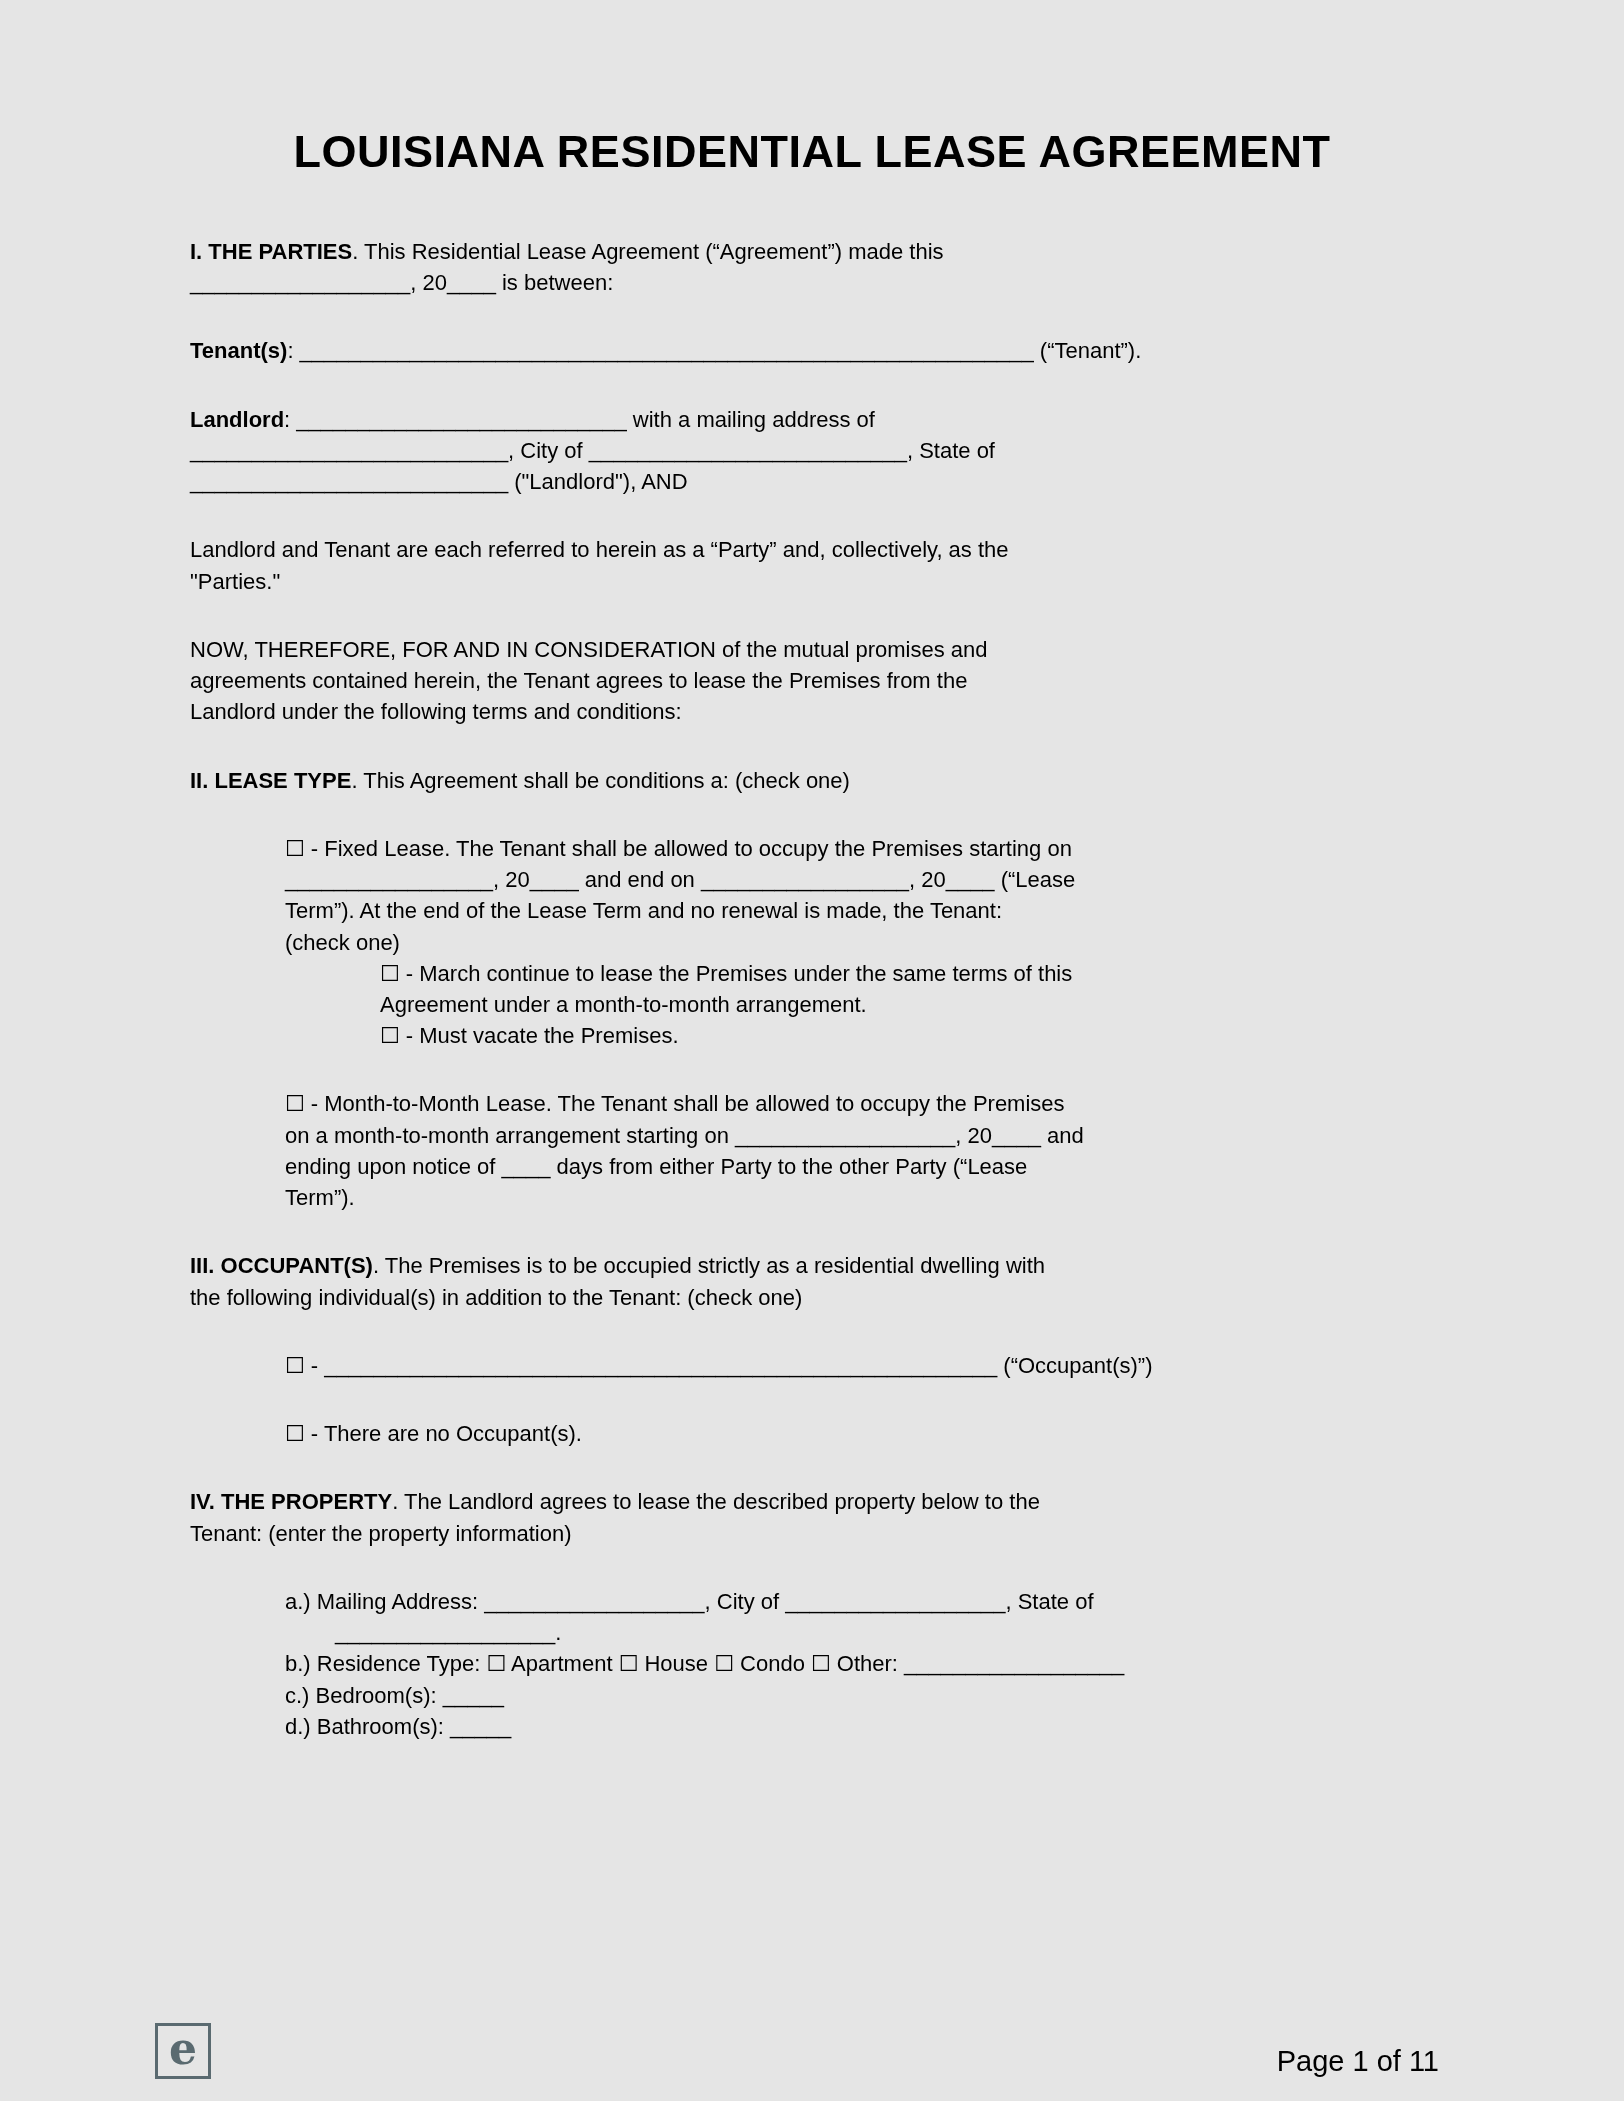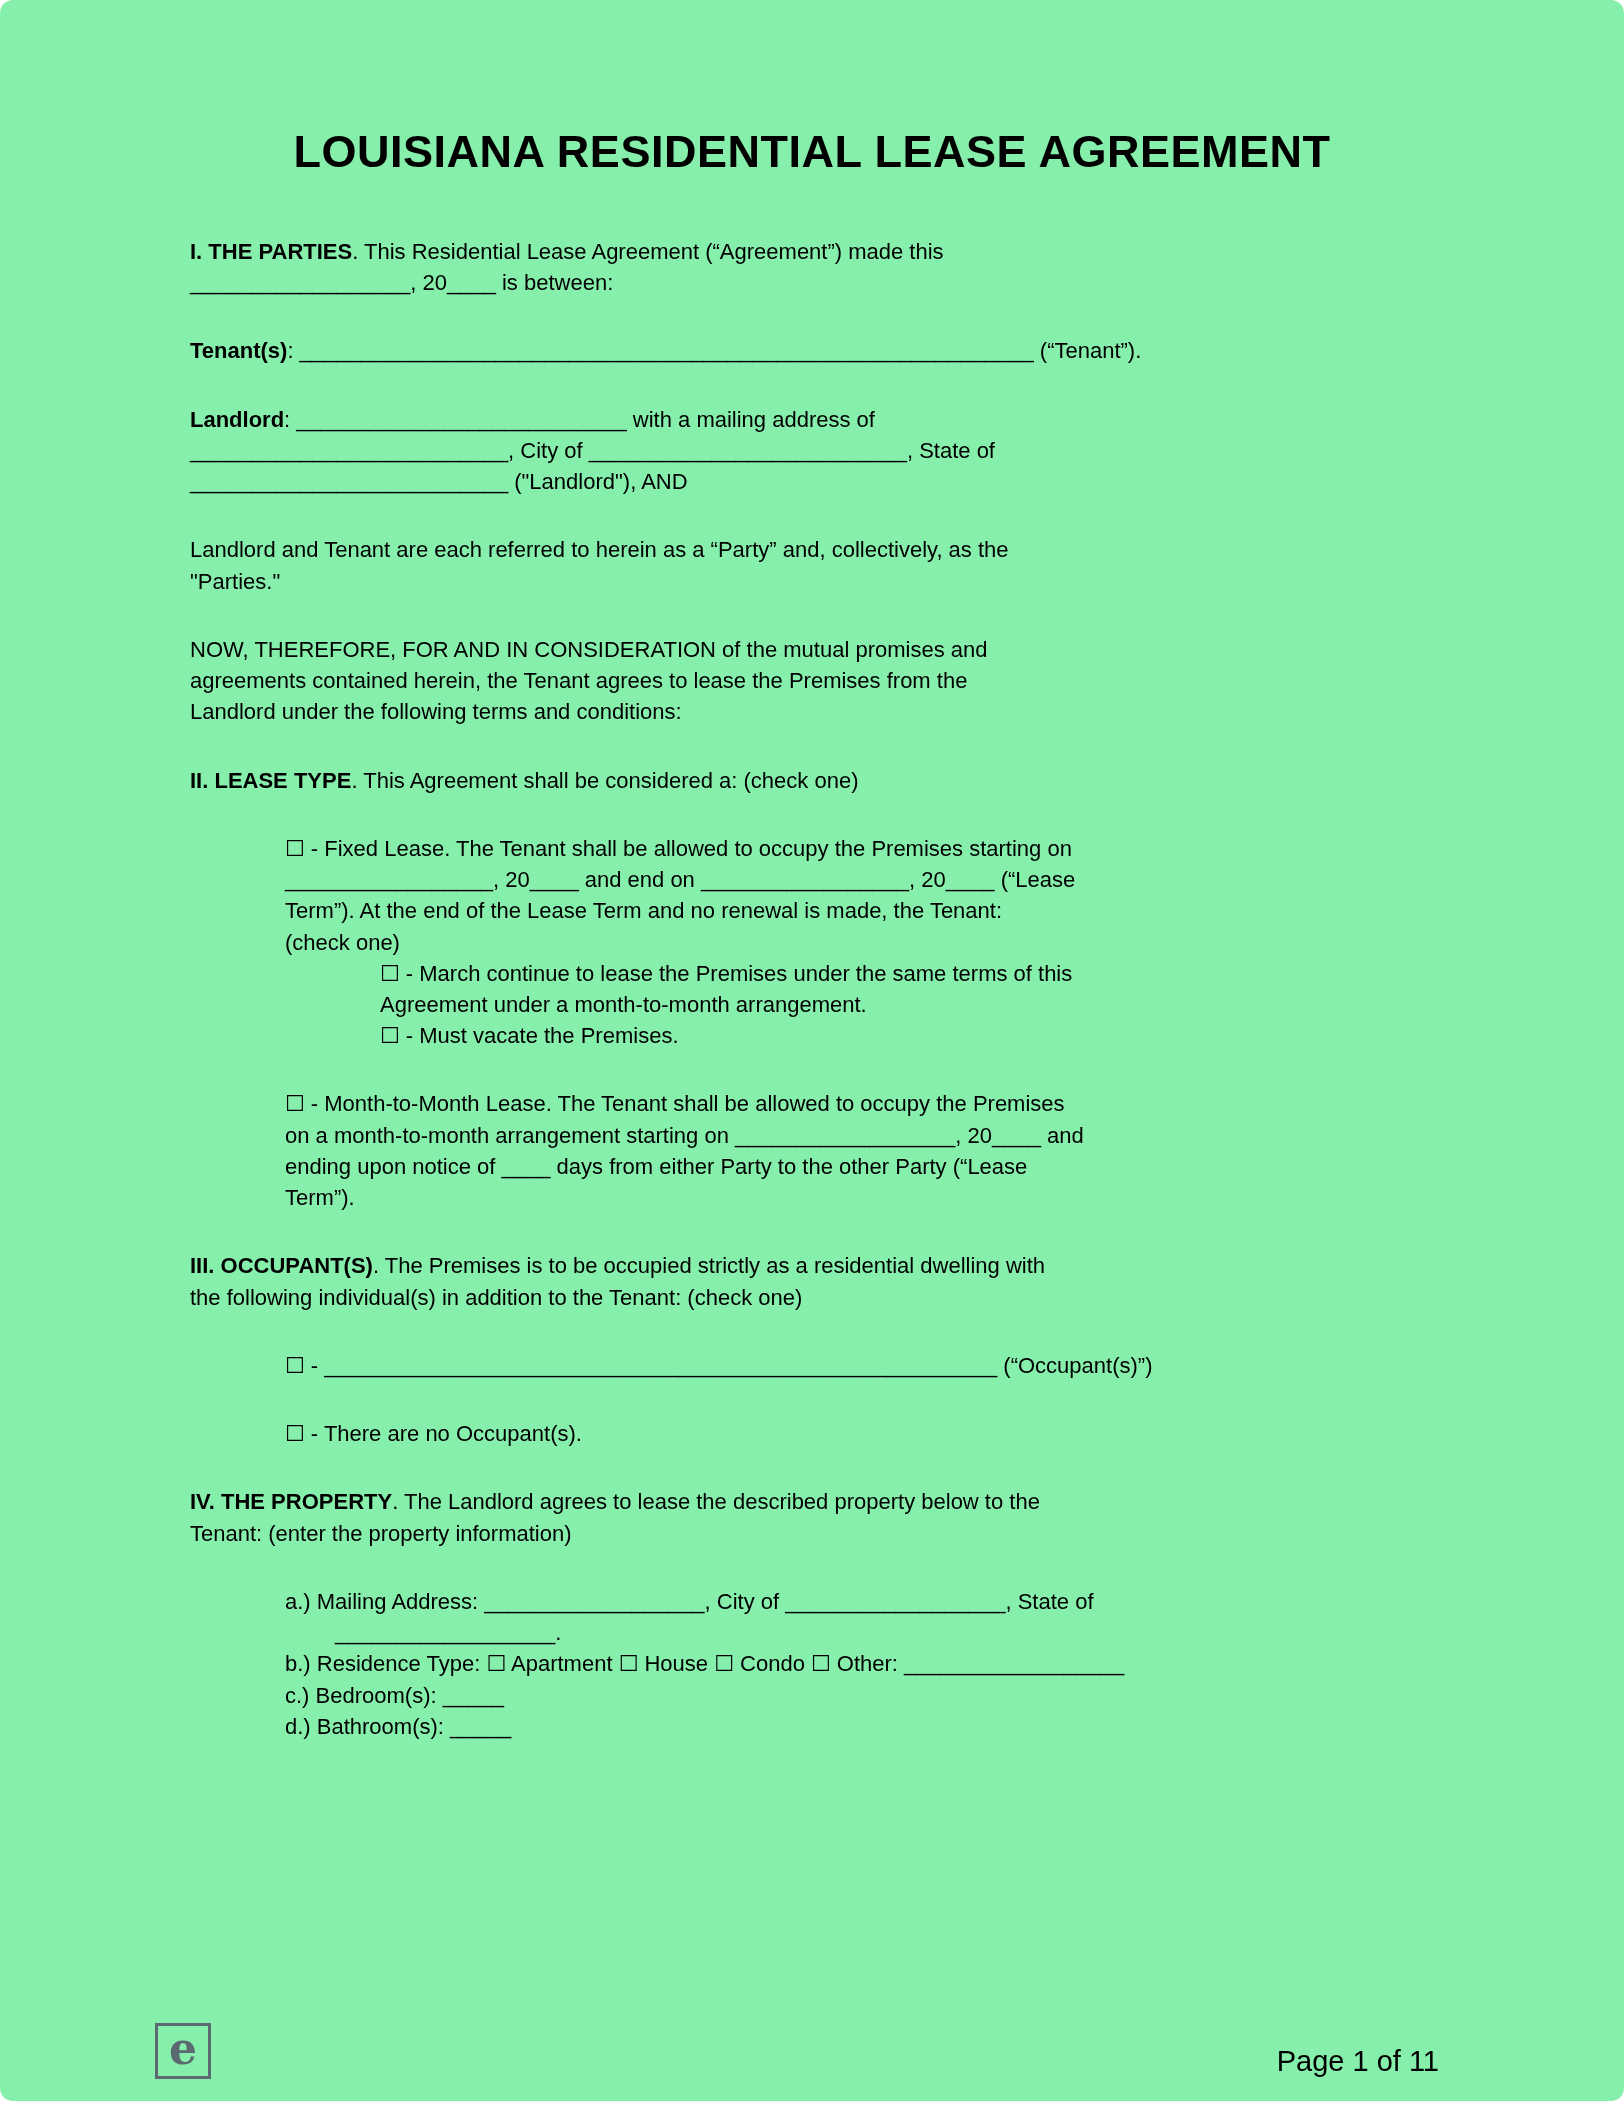--- a/index.html
+++ b/index.html
@@ -4,25 +4,24 @@
 <style>
   html, body {
     margin: 0;
     padding: 0;
     background: #ffffff;
   }
   .page {
     position: relative;
     width: 1624px;
     height: 2101px;
-    background: #86efac;
+    background: #e5e5e5;
     color: #000000;
     font-family: "Liberation Sans", "DejaVu Sans", sans-serif;
     overflow: hidden;
-    border-radius: 13px;
   }
   .content {
     padding: 126px 190px 0 190px;
   }
   .title {
     margin: 0 0 58px 0;
     text-align: center;
     font-size: 45px;
     font-weight: 700;
     letter-spacing: 0.5px;
@@ -90,21 +89,21 @@
 __________________________, City of __________________________, State of
 __________________________ ("Landlord"), AND</span></p>
 
     <p class="para">Landlord and Tenant are each referred to herein as a “Party” and, collectively, as the
 "Parties."</p>
 
     <p class="para">NOW, THEREFORE, FOR AND IN CONSIDERATION of the mutual promises and
 agreements contained herein, the Tenant agrees to lease the Premises from the
 Landlord under the following terms and conditions:</p>
 
-    <p class="para"><span class="b">II. LEASE TYPE</span><span>. This Agreement shall be considered a: (check one)</span></p>
+    <p class="para"><span class="b">II. LEASE TYPE</span><span>. This Agreement shall be conditions a: (check one)</span></p>
 
     <p class="para ind1 nogap"><span class="checkbox">☐</span><span> - Fixed Lease. The Tenant shall be allowed to occupy the Premises starting on
 _________________, 20____ and end on _________________, 20____ (“Lease
 Term”). At the end of the Lease Term and no renewal is made, the Tenant:
 (check one)</span></p>
 
     <p class="para ind2 nogap"><span class="checkbox">☐</span><span> - March continue to lease the Premises under the same terms of this
 Agreement under a month-to-month arrangement.</span></p>
 
     <p class="para ind2"><span class="checkbox">☐</span><span> - Must vacate the Premises.</span></p>

